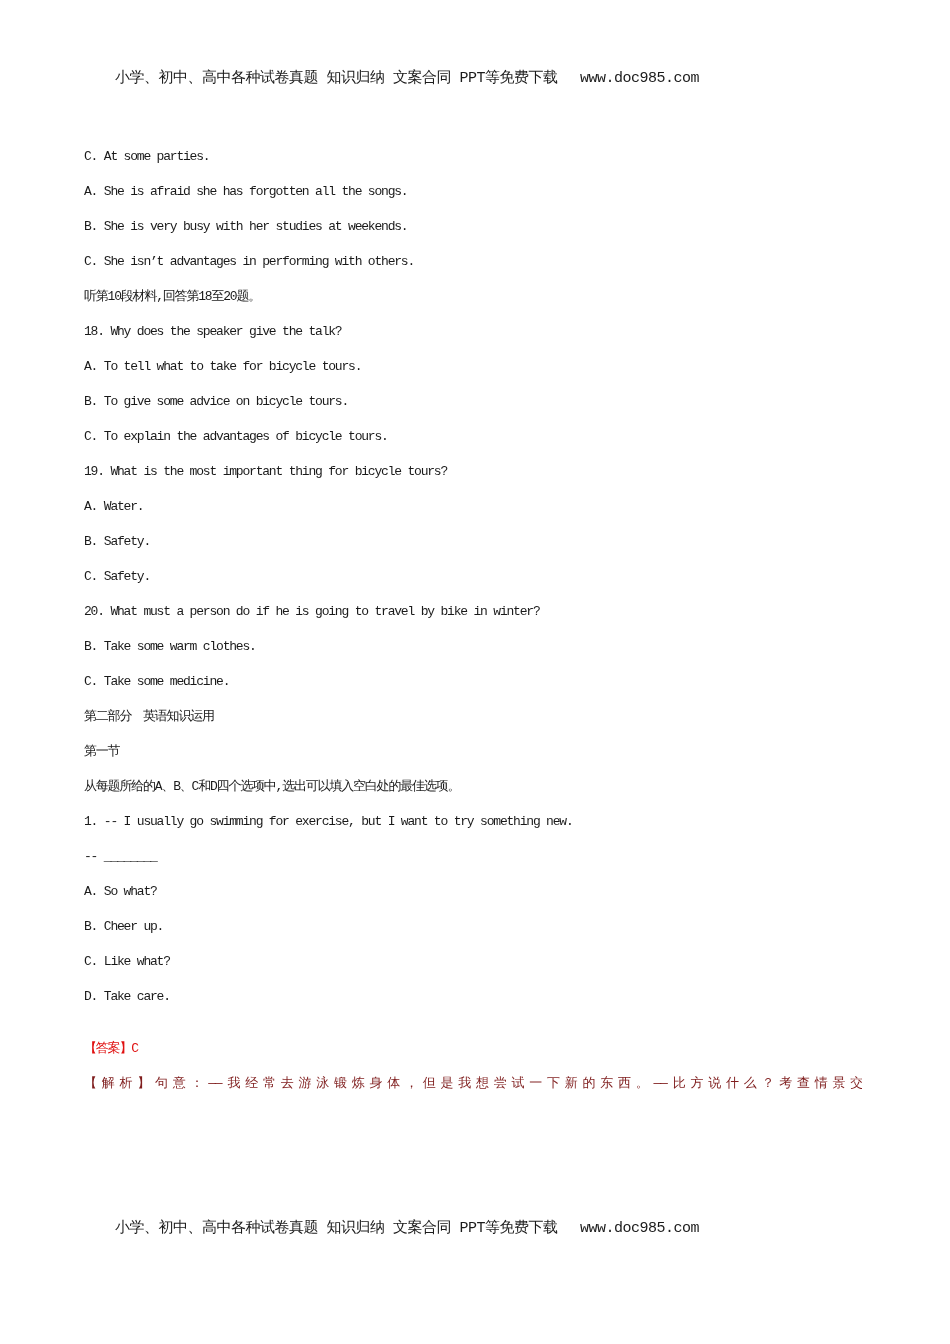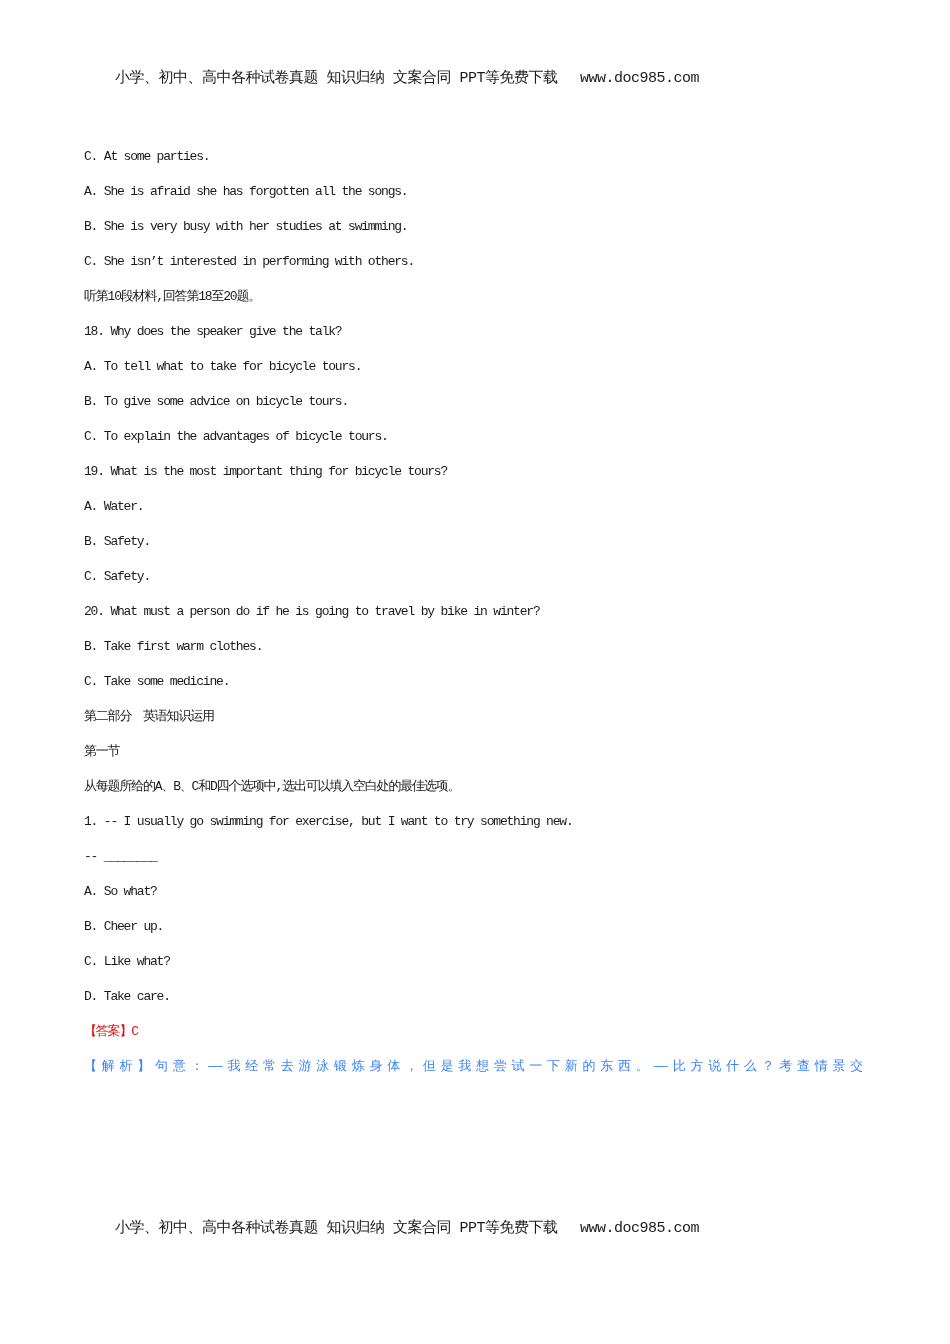--- a/index.html
+++ b/index.html
@@ -39,54 +39,55 @@
   .doc-line {
     height: 35px;
     line-height: 35px;
     font-size: 13px;
     letter-spacing: -1.2px;
     white-space: nowrap;
     color: #1a1a1a;
   }
   .kind-answer {
     color: #e01010;
+    margin-top: 17px;
   }
   .kind-explanation {
-    color: #3b82f6;
+    color: #7f1d1d;
     white-space: normal;
     text-align: justify;
     text-align-last: justify;
     word-break: keep-all;
     overflow: hidden;
   }
 </style>
 </head>
 <body>
 
 <div id="page-header" class="running-line">
   <span>小学、初中、高中各种试卷真题 知识归纳 文案合同 PPT等免费下载</span>
   <span class="site-url">www.doc985.com</span>
 </div>
 
 <div id="document-body">
     <div class="doc-line kind-text">C. At some parties.</div>
     <div class="doc-line kind-text">A. She is afraid she has forgotten all the songs.</div>
-    <div class="doc-line kind-text">B. She is very busy with her studies at swimming.</div>
-    <div class="doc-line kind-text">C. She isn’t interested in performing with others.</div>
+    <div class="doc-line kind-text">B. She is very busy with her studies at weekends.</div>
+    <div class="doc-line kind-text">C. She isn’t advantages in performing with others.</div>
     <div class="doc-line kind-text">听第10段材料,回答第18至20题。</div>
     <div class="doc-line kind-text">18. Why does the speaker give the talk?</div>
     <div class="doc-line kind-text">A. To tell what to take for bicycle tours.</div>
     <div class="doc-line kind-text">B. To give some advice on bicycle tours.</div>
     <div class="doc-line kind-text">C. To explain the advantages of bicycle tours.</div>
     <div class="doc-line kind-text">19. What is the most important thing for bicycle tours?</div>
     <div class="doc-line kind-text">A. Water.</div>
     <div class="doc-line kind-text">B. Safety.</div>
     <div class="doc-line kind-text">C. Safety.</div>
     <div class="doc-line kind-text">20. What must a person do if he is going to travel by bike in winter?</div>
-    <div class="doc-line kind-text">B. Take first warm clothes.</div>
+    <div class="doc-line kind-text">B. Take some warm clothes.</div>
     <div class="doc-line kind-text">C. Take some medicine.</div>
     <div class="doc-line kind-text">第二部分　英语知识运用</div>
     <div class="doc-line kind-text">第一节</div>
     <div class="doc-line kind-text">从每题所给的A、B、C和D四个选项中,选出可以填入空白处的最佳选项。</div>
     <div class="doc-line kind-text">1. -- I usually go swimming for exercise, but I want to try something new.</div>
     <div class="doc-line kind-text">-- ________</div>
     <div class="doc-line kind-text">A. So what?</div>
     <div class="doc-line kind-text">B. Cheer up.</div>
     <div class="doc-line kind-text">C. Like what?</div>
     <div class="doc-line kind-text">D. Take care.</div>

